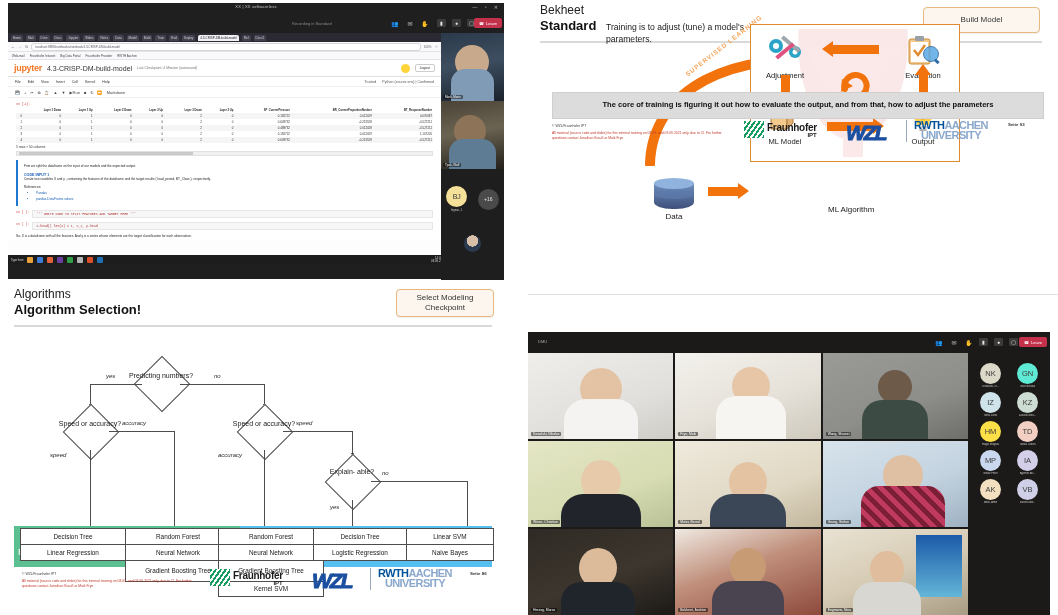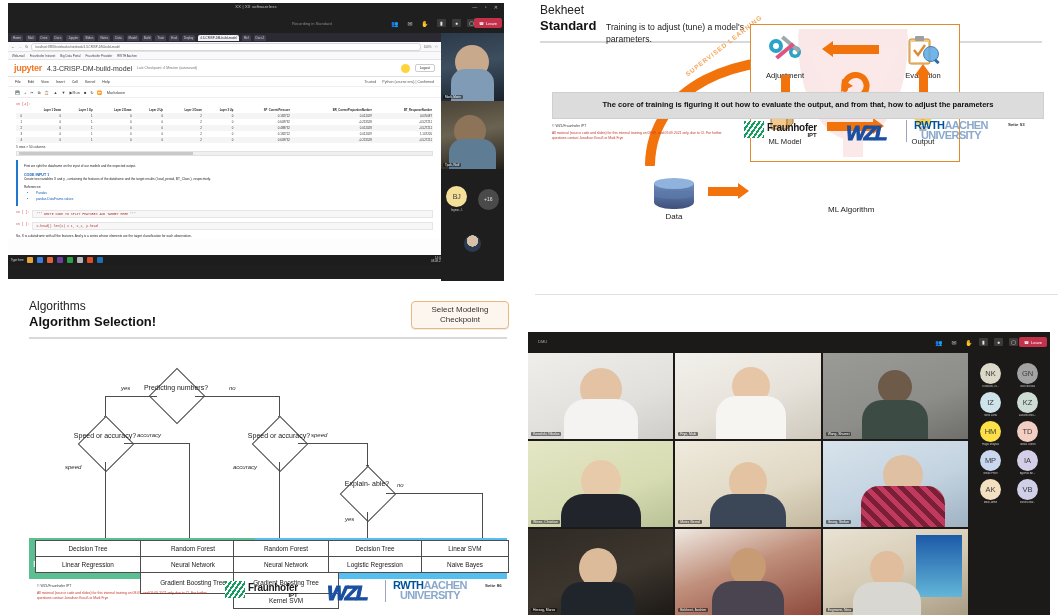--- a/index.html
+++ b/index.html
@@ -123,21 +123,21 @@
   .arrV{width:9px;}
   .arrV:after{content:"";position:absolute;left:-4px;width:0;height:0;border-left:8.5px solid transparent;
      border-right:8.5px solid transparent;}
   .arrD:after{bottom:-11px;border-top:11px solid #f2720c;}
   .arrU:after{top:-11px;border-bottom:11px solid #f2720c;}
   .suptxt{position:absolute;left:148px;top:42px;font-size:6.4px;font-weight:bold;color:#f5a55b;
      letter-spacing:1px;transform:rotate(-38deg);}
   .mlalg{position:absolute;left:300px;top:205px;font-size:8px;color:#1a1a1a;}
 
   
-  #bl{left:0;top:292px;width:520px;height:323px;margin-left:15px;}
+  #bl{left:0;top:280px;width:520px;height:323px;}
   .cheat-title{position:absolute;left:0;right:0;top:56px;text-align:center;font-size:10px;color:#1a1a1a;}
   .flow{position:absolute;left:14px;top:72px;width:492px;height:210px;}
   .dia{position:absolute;border:1px solid #4d4d4d;background:#fff;transform:rotate(45deg);}
   .dial{position:absolute;text-align:center;font-size:7px;color:#1a1a1a;line-height:1.15;}
   .edge{position:absolute;background:#4d4d4d;}
   .eh{height:1px;}
   .ev{width:1px;}
   .elbl{position:absolute;font-size:6px;font-style:italic;color:#2a2a2a;}
   .dot{position:absolute;width:3px;height:3px;background:#333;
      clip-path:polygon(50% 100%,0 0,100% 0);}
@@ -413,20 +413,21 @@
       </div>
     </div>
   </div>
 </div>
 
 <div class="quad slide" id="tr">
   <div style="position:absolute;left:12px;top:4px;">
     <div class="sl-kicker">Bekheet</div>
     <div class="sl-title">Standard</div>
   </div>
+  <div class="sl-btn" style="left:395px;top:7px;width:115px;height:24px;">Build Model</div>
   <div class="sl-rule" style="left:12px;top:41px;width:502px;"></div>
 
   <div class="tbox">Training is to adjust (tune) a model's parameters.</div>
 
   <svg style="position:absolute;left:110px;top:36px;width:240px;height:130px">
     <path d="M12,128 C14,52 96,14 196,26" stroke="#f2720c" stroke-width="10" fill="none" stroke-linecap="round"></path>
     <polygon points="188,12 216,30 186,42" fill="#f2720c"></polygon>
   </svg>
   <div class="suptxt">SUPERVISED LEARNING</div>
 
@@ -708,21 +709,21 @@
       </div>
     </div>
 
     <div class="roster">
       <div class="rosgrid">
         <div class="rcell">
           <div class="rcirc" style="background:#ddd9c8">NK</div>
           <div class="rlbl">Kowalski, N...</div>
         </div>
         <div class="rcell">
-          <div class="rcirc" style="background:#a3a3a3">GN</div>
+          <div class="rcirc" style="background:#5eead4">GN</div>
           <div class="rlbl">Gast Nicolas</div>
         </div>
         <div class="rcell">
           <div class="rcirc" style="background:#cfe3ea">IZ</div>
           <div class="rlbl">Nihal Zoffa</div>
         </div>
         <div class="rcell">
           <div class="rcirc" style="background:#cdddd3">KZ</div>
           <div class="rlbl">Zakaria Mou...</div>
         </div>

